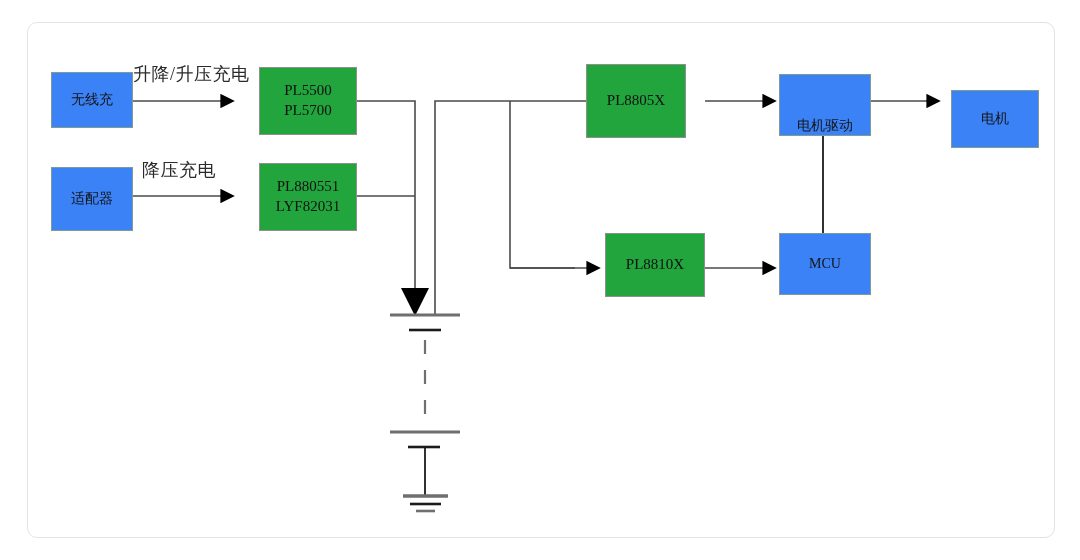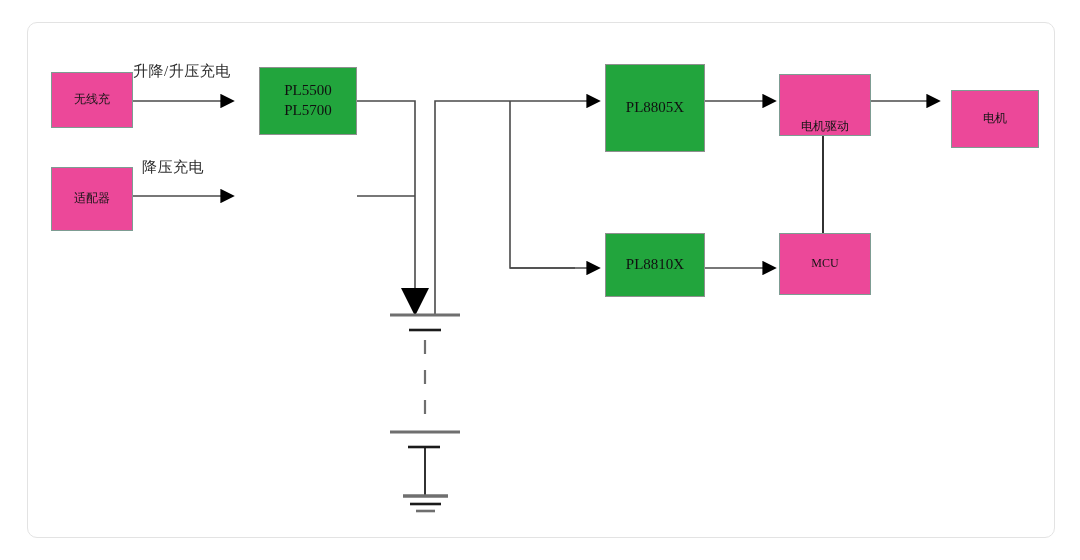--- a/index.html
+++ b/index.html
@@ -31,35 +31,35 @@
     box-sizing: border-box;
     display: flex;
     flex-direction: column;
     align-items: center;
     justify-content: center;
     text-align: center;
     line-height: 1.32;
     white-space: pre-line;
   }
   .node.blue {
-    background: #ec4899;
+    background: #3b82f6;
     border: 1px solid #7d9c92;
     color: #151515;
-    font-size: 12px;
+    font-size: 14px;
   }
   .node.green {
     background: #22a53d;
     border: 1px solid #8f8f8f;
     color: #101010;
     font-size: 15px;
   }
   .node .ln { display: block; }
   .edge-label {
     position: absolute;
-    font-size: 15px;
+    font-size: 18px;
     color: #2b2b2b;
     white-space: nowrap;
     letter-spacing: 0.5px;
   }
   svg.wires {
     position: absolute;
     left: 0;
     top: 0;
     width: 1080px;
     height: 560px;
@@ -159,22 +159,26 @@
 
   <div class="node blue" style="left:51px; top:167px; width:82px; height:64px;">
     <span class="ln">适配器</span>
   </div>
 
   <div class="node green" style="left:259px; top:67px; width:98px; height:68px;">
     <span class="ln">PL5500</span>
     <span class="ln">PL5700</span>
   </div>
 
-
-  <div class="node green" style="left:605px; top:64px; width:100px; height:88px;">
+  <div class="node green" style="left:259px; top:163px; width:98px; height:68px;">
+    <span class="ln">PL880551</span>
+    <span class="ln">LYF82031</span>
+  </div>
+
+  <div class="node green" style="left:586px; top:64px; width:100px; height:74px;">
     <span class="ln">PL8805X</span>
   </div>
 
   <div class="node green" style="left:605px; top:233px; width:100px; height:64px;">
     <span class="ln">PL8810X</span>
   </div>
 
   <div class="node blue" style="left:779px; top:74px; width:92px; height:62px;justify-content:flex-end;">
     <span class="ln">电机驱动</span>
   </div>

